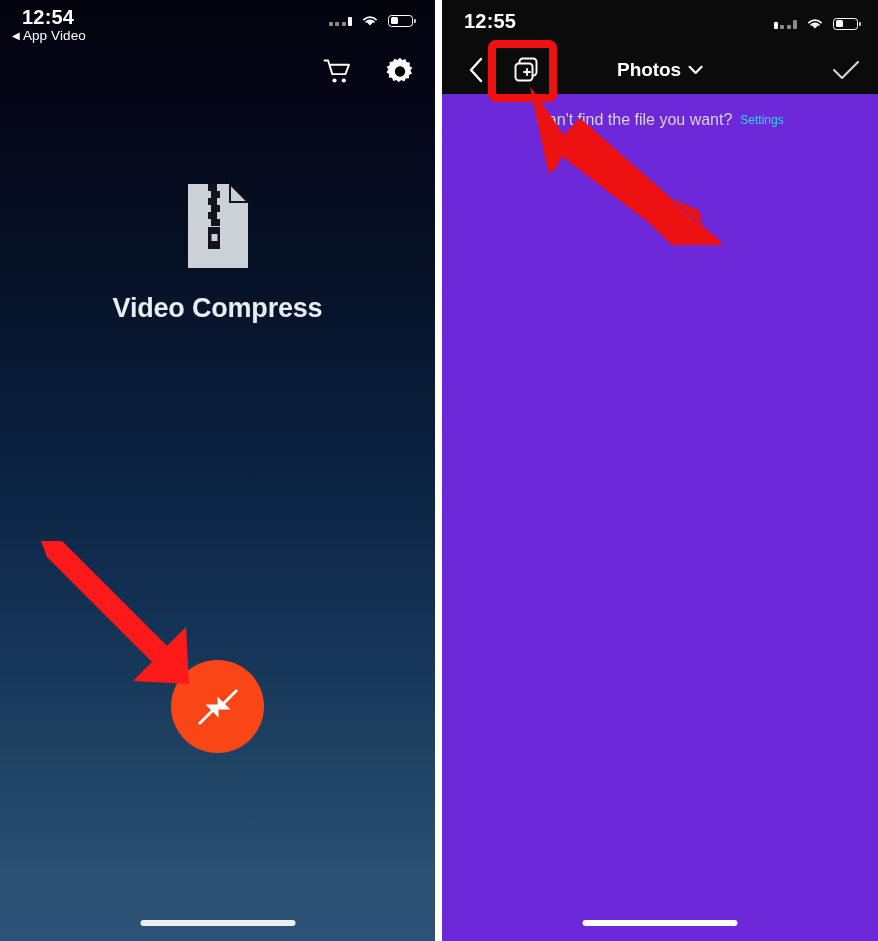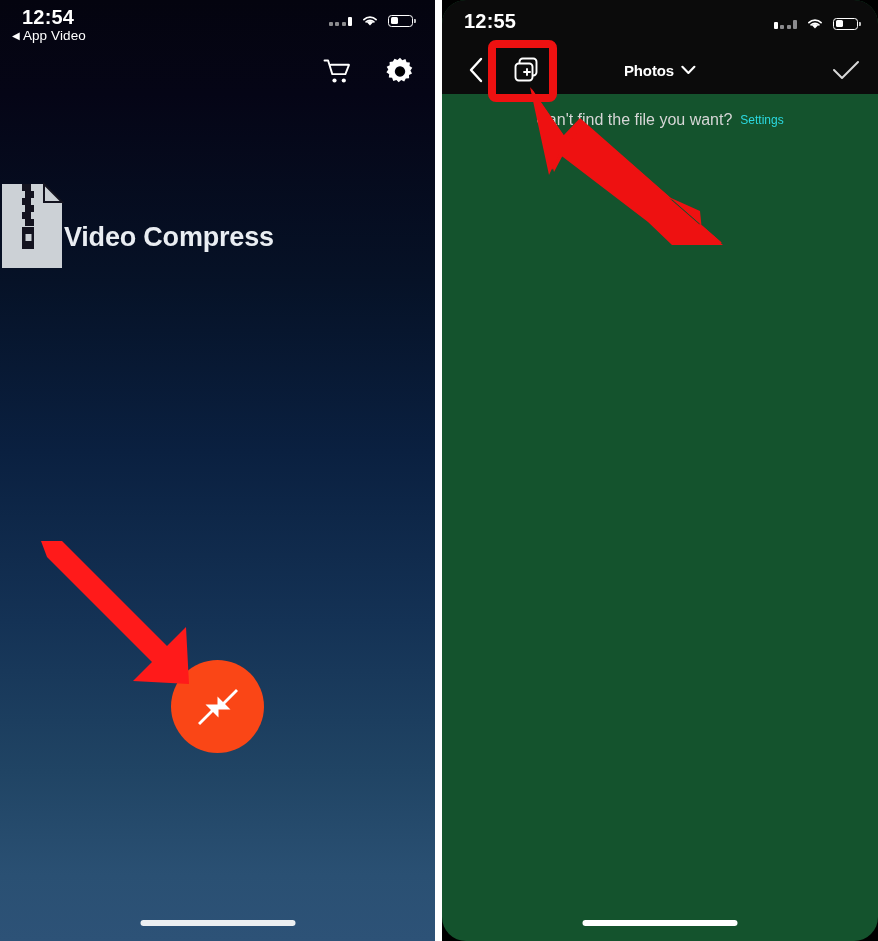--- a/index.html
+++ b/index.html
@@ -42,24 +42,23 @@
     flex: 0 0 7px;
     width: 7px;
     height: 941px;
     background: #ffffff;
   }
   
   .phone-right {
     position: relative;
     width: 436px;
     height: 941px;
-    background: #14532d;
+    background: #6d28d9;
     overflow: hidden;
     flex: 0 0 436px;
-    border-radius: 24px;
   }
 
   
   .statusbar {
     position: absolute;
     top: 0;
     left: 0;
     right: 0;
     height: 46px;
   }
@@ -155,21 +154,21 @@
     cursor: pointer;
   }
 
   
   .app-block {
     position: absolute;
     top: 182px;
     left: 0;
     right: 0;
     display: flex;
-    flex-direction: row;
+    flex-direction: column;
     align-items: center;
   }
   .zip-icon { width: 64px; height: 88px; }
   .app-title {
     margin-top: 23px;
     font-size: 27px;
     font-weight: bold;
     color: #e9edf2;
     letter-spacing: -0.2px;
   }
@@ -238,21 +237,21 @@
     left: 50%;
     transform: translateX(-50%);
     top: 7px;
     height: 34px;
     display: flex;
     align-items: center;
     gap: 7px;
     cursor: pointer;
   }
   .nav-title-btn .lbl {
-    font-size: 15px;
+    font-size: 19px;
     font-weight: bold;
     color: #ffffff;
     letter-spacing: -0.1px;
   }
   .nav-check {
     position: absolute;
     right: 16px;
     top: 8px;
     width: 32px;
     height: 32px;

